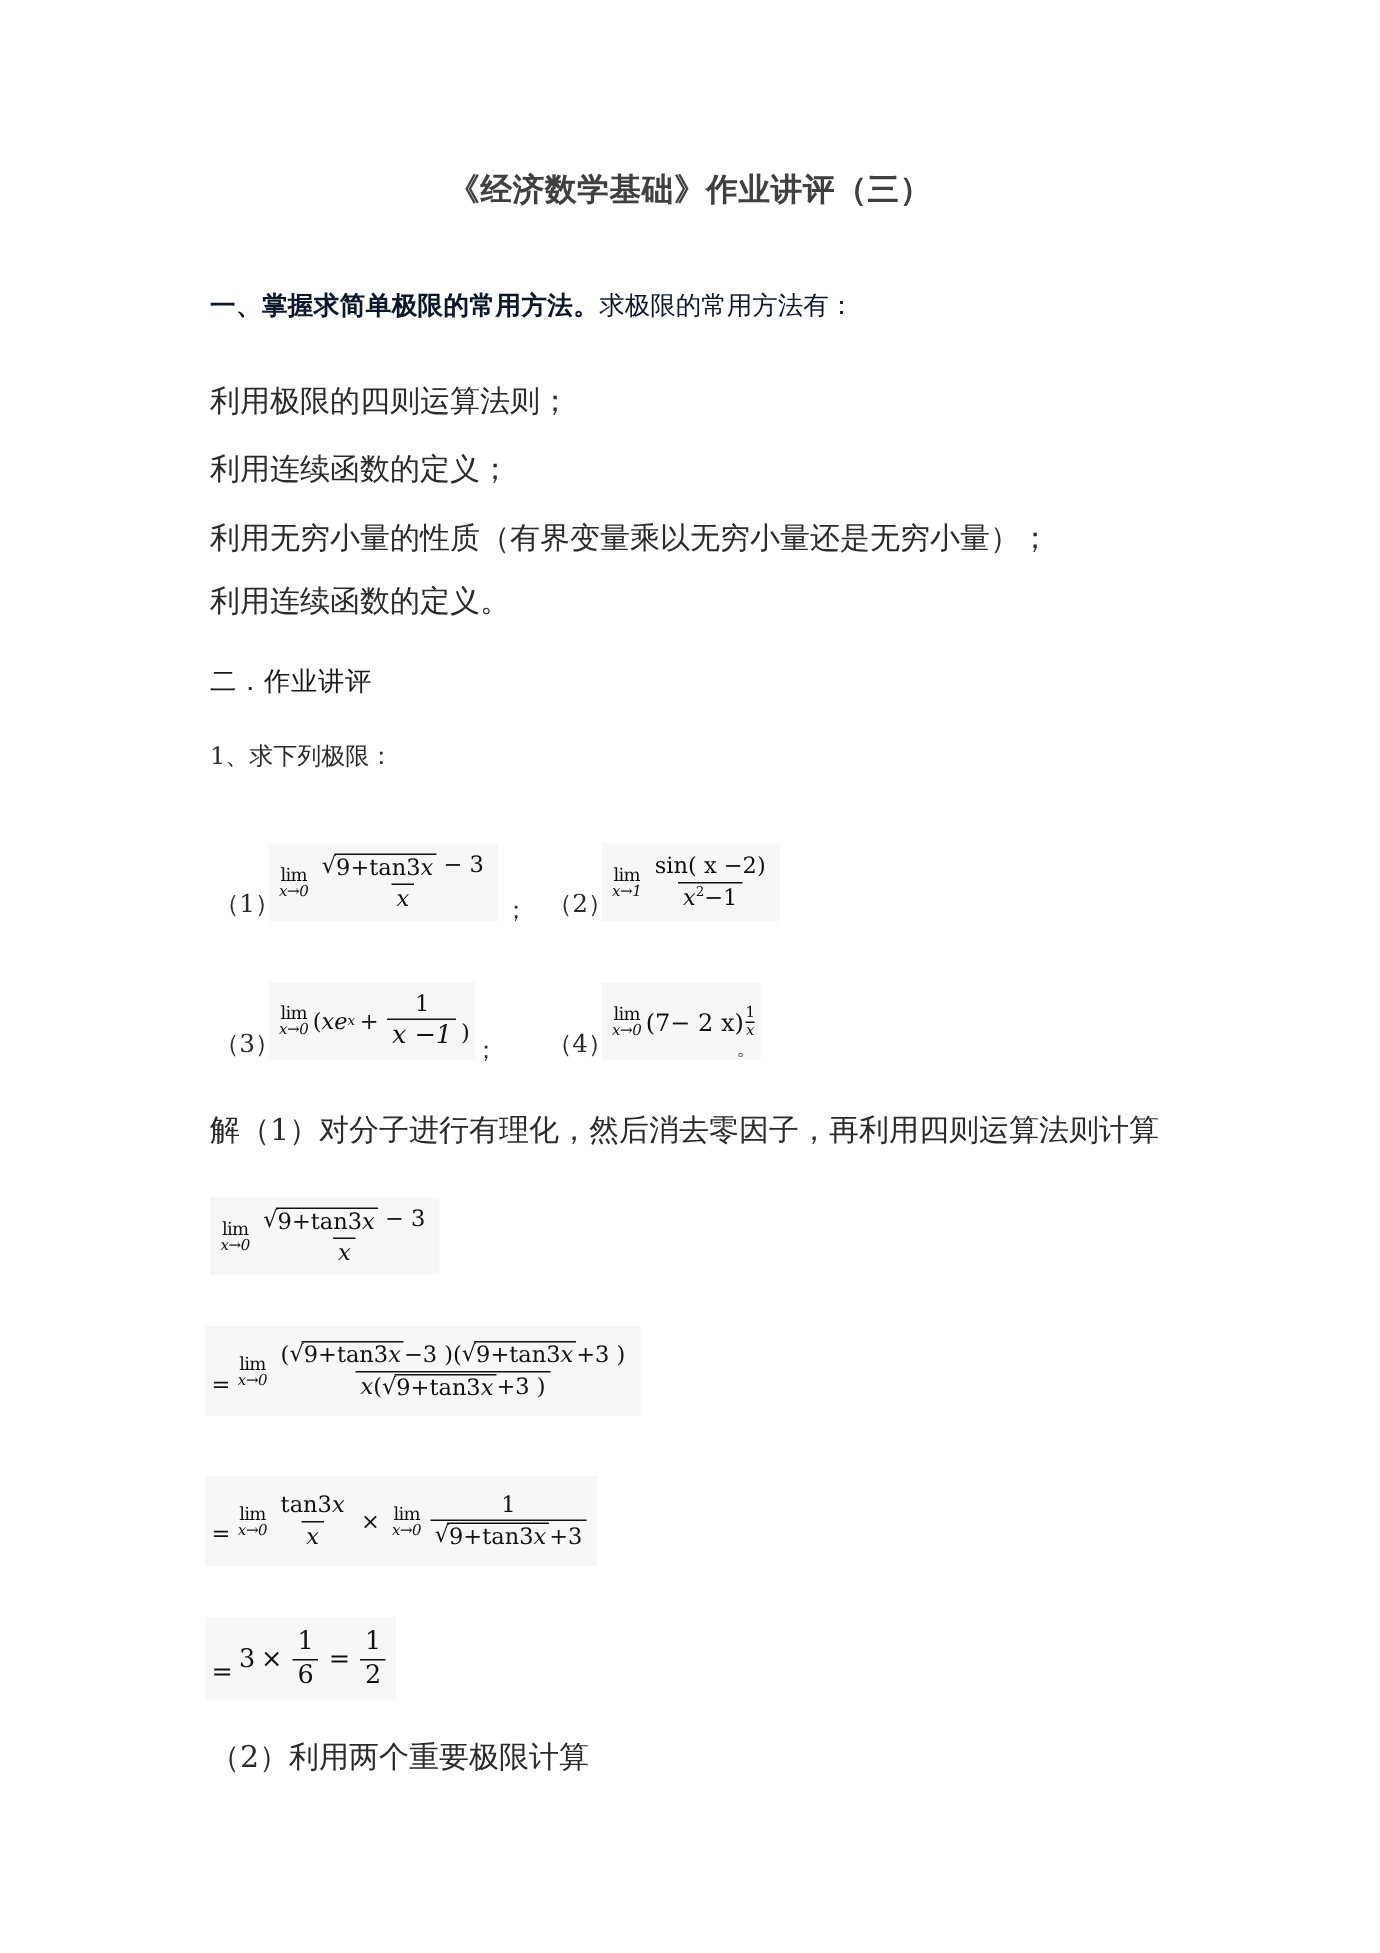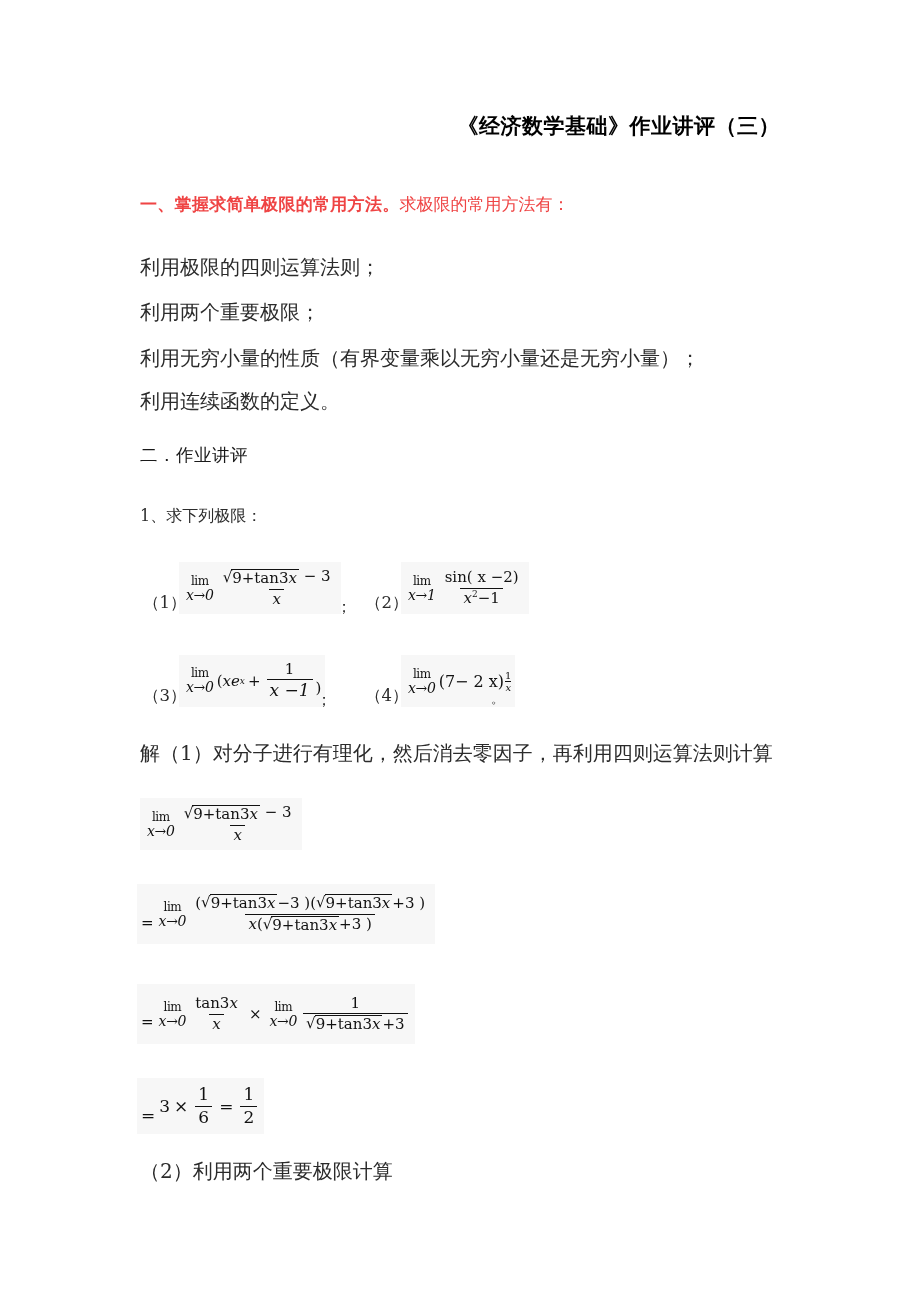--- a/index.html
+++ b/index.html
@@ -21,40 +21,40 @@
     width: 920px;
     height: 1302px;
     background: #fff;
   }
 
   .doc-title {
     position: absolute;
     left: 140px;
     top: 112px;
     width: 640px;
-    text-align: right;
+    text-align: center;
     font-size: 21px;
     font-weight: bold;
     letter-spacing: 0.5px;
-    color: #000000;
+    color: #404040;
     font-family: "DejaVu Serif", "Liberation Serif", serif;
   }
 
   .para {
     position: absolute;
     left: 140px;
     font-size: 20px;
     line-height: 1.5;
     color: #2b2b2b;
     white-space: nowrap;
     font-family: "DejaVu Serif", "Liberation Serif", serif;
   }
   .para.heading-1 {
     font-size: 17px;
-    color: #ef4444;
+    color: #0f172a;
   }
   .para.heading-1 .bold-part {
     font-weight: bold;
     font-family: "DejaVu Sans", "Liberation Sans", sans-serif;
     letter-spacing: 0.3px;
   }
   .para.heading-2 {
     font-size: 17.5px;
     color: #1a1a1a;
     letter-spacing: 0.5px;
@@ -76,21 +76,21 @@
 
   .lim {
     display: inline-flex;
     flex-direction: column;
     align-items: center;
     justify-content: center;
     line-height: 1;
     margin: 0 3px;
   }
   .lim .lim-op { font-size: 12px; letter-spacing: -0.5px; }
-  .lim .lim-sub { font-size: 14px; margin-top: 1px; letter-spacing: -0.3px; text-align: center; }
+  .lim .lim-sub { font-size: 10px; margin-top: 1px; letter-spacing: -0.3px; text-align: center; }
 
   .frac {
     display: inline-flex;
     flex-direction: column;
     align-items: center;
     justify-content: center;
     margin: 0 3px;
     line-height: 1.15;
   }
   .frac > .num { padding: 0 3px 1px 3px; }
@@ -152,27 +152,27 @@
 
 <div class="page">
 
   <div class="doc-title">《经济数学基础》作业讲评（三）</div>
 
   <div class="para heading-1" style="top:192px;">
     <span class="bold-part">一、掌握求简单极限的常用方法。</span><span>求极限的常用方法有：</span>
   </div>
 
   <div class="para" style="top:252px;">利用极限的四则运算法则；</div>
-  <div class="para" style="top:297px;">利用两个重要极限；</div>
+  <div class="para" style="top:297px;">利用连续函数的定义；</div>
   <div class="para" style="top:343px;">利用无穷小量的性质（有界变量乘以无穷小量还是无穷小量）；</div>
   <div class="para" style="top:388px;font-family:Liberation Mono, monospace;">利用连续函数的定义。</div>
 
   <div class="para heading-2" style="top:442px;">二．作业讲评</div>
 
-  <div class="para" style="top:504px; font-size:16px;text-align:center;">1、求下列极限：</div>
+  <div class="para" style="top:492px; font-size:16px;text-align:center;">1、求下列极限：</div>
 
   <div class="numlabel" style="left:143px; top:592px;">（1）</div>
   <div class="eq" style="left:179px; top:562px; height:48px; padding:2px 4px;">
     <span class="eqrow">
       <span class="lim">
         <span class="lim-op">lim</span>
         <span class="lim-sub mvar">x→0</span>
       </span>
       <span class="frac">
         <span class="num">

